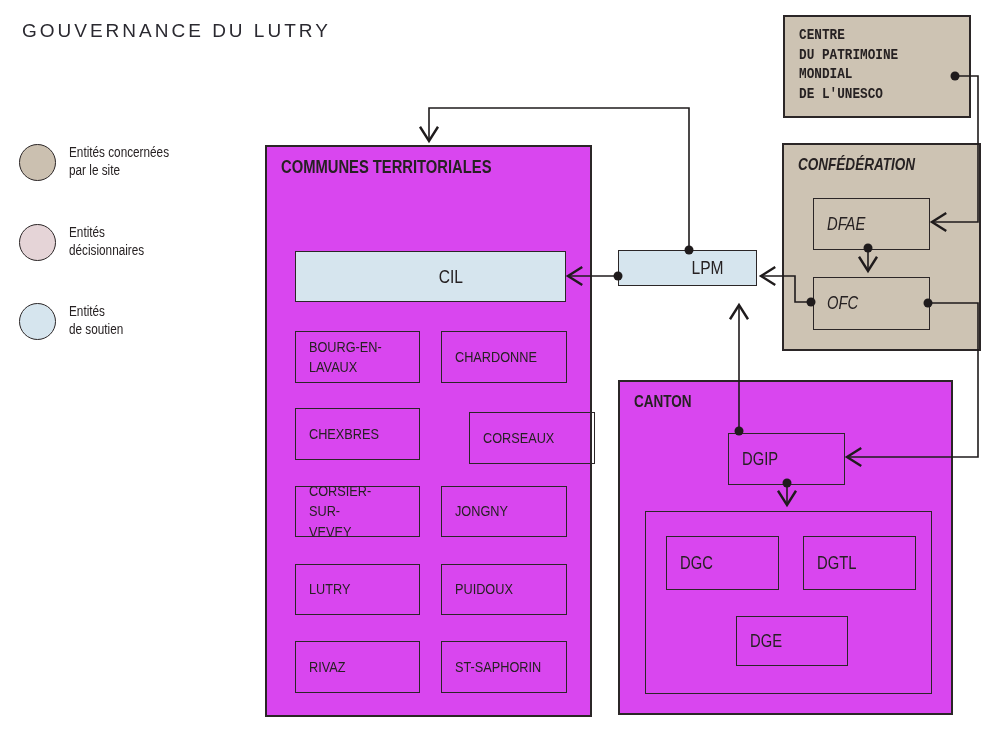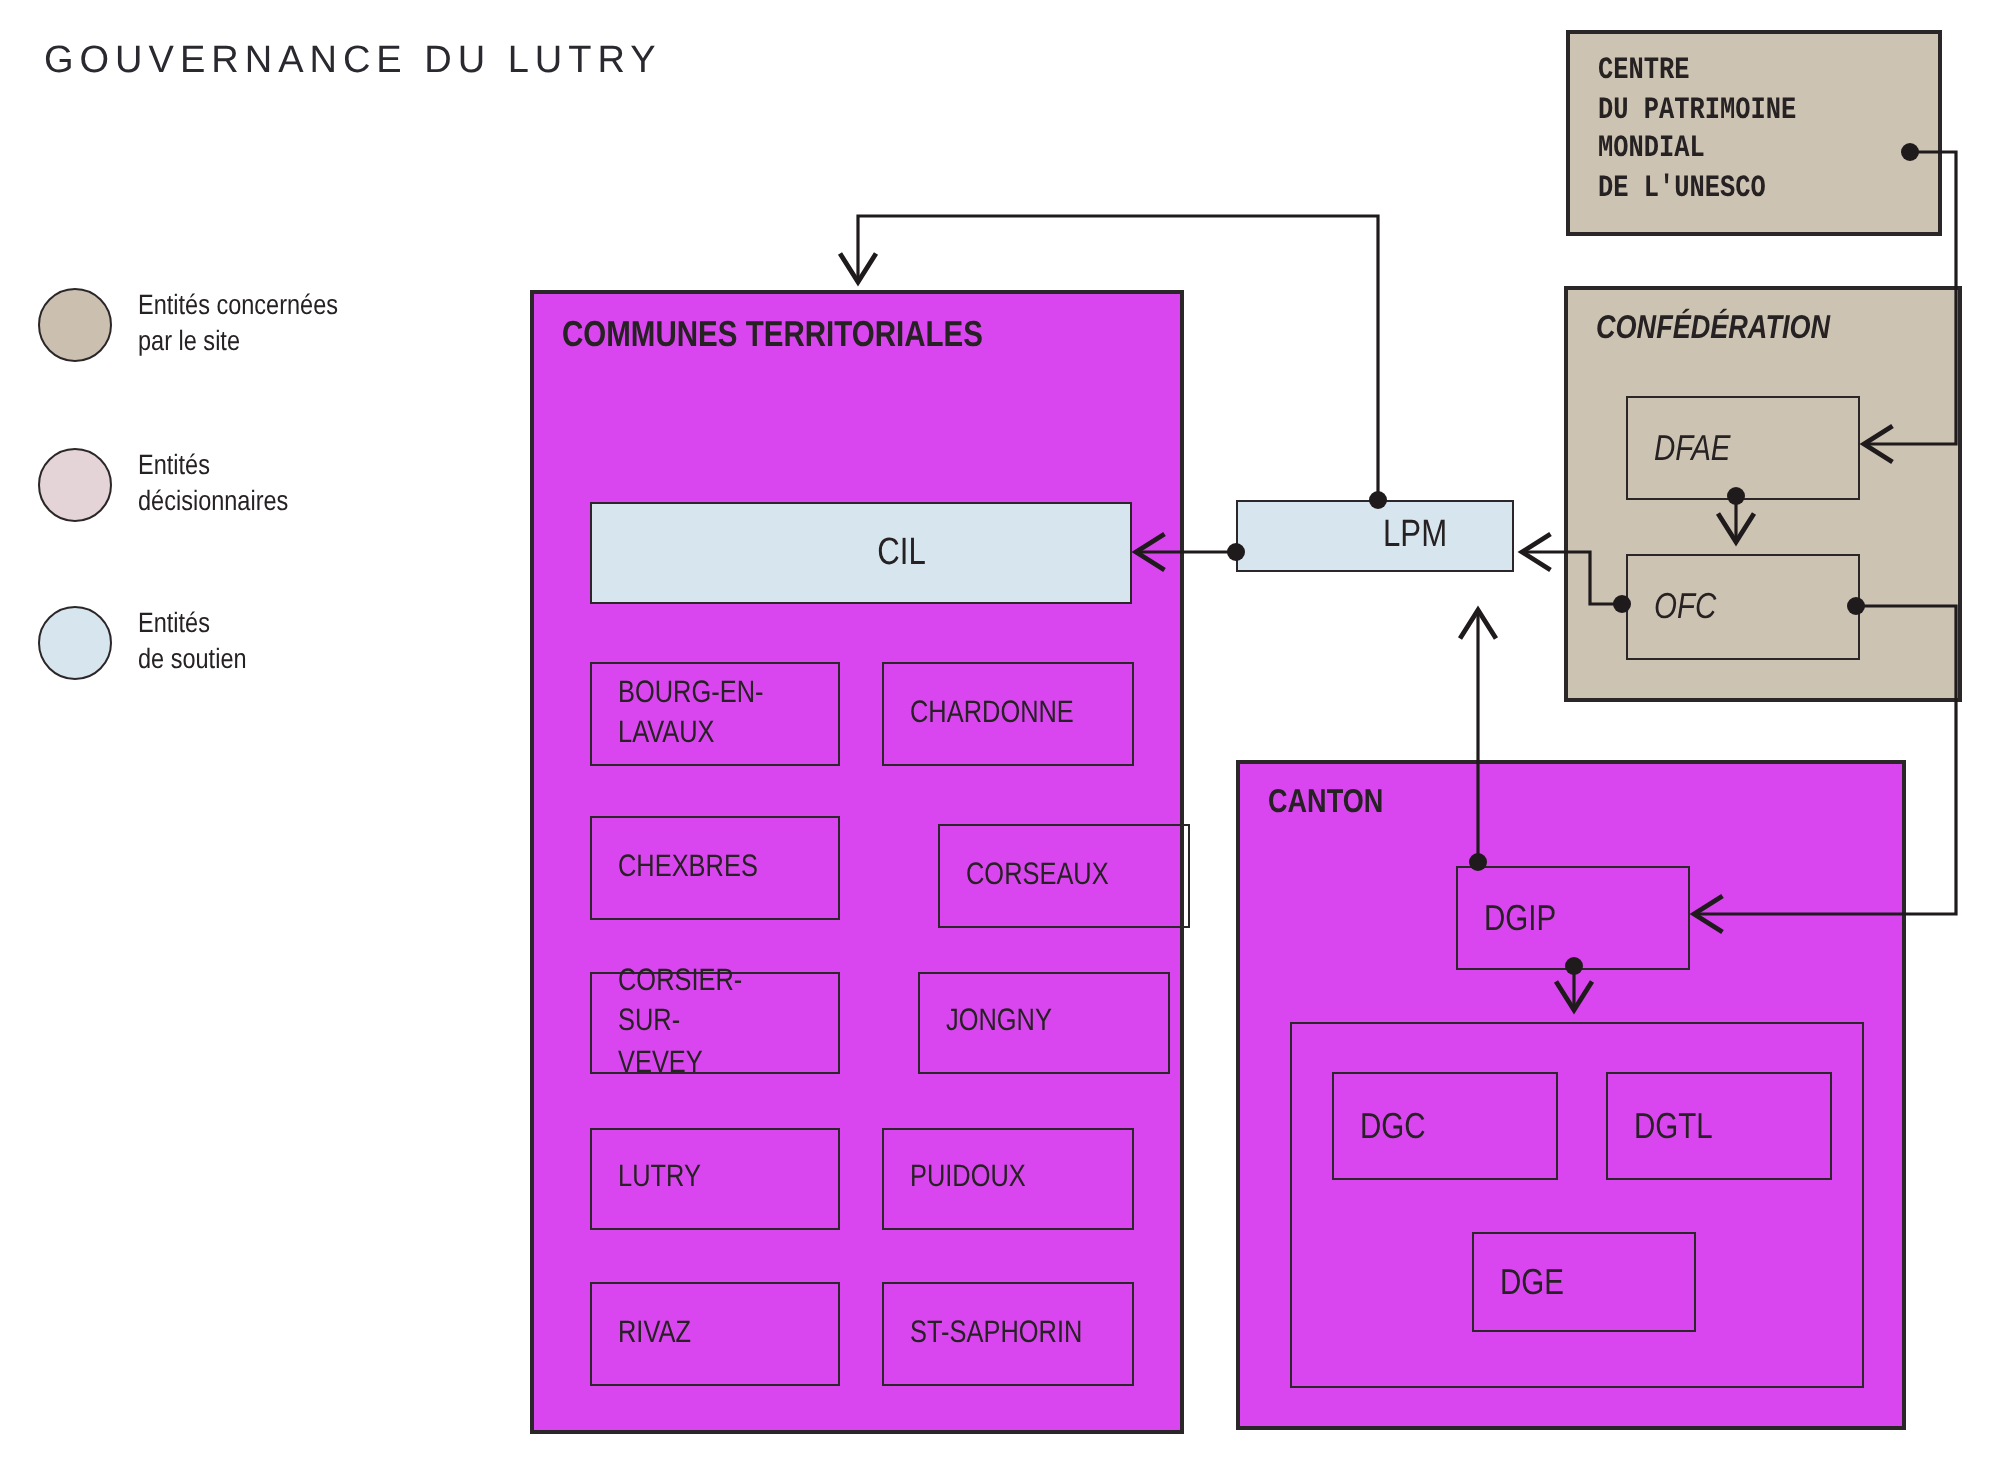--- a/index.html
+++ b/index.html
@@ -75,21 +75,21 @@
     <div class="box inner left-lab" style="left:28px;  top:261px; width:125px; height:52px;">
         <span class="cond cond-l fs-com">CHEXBRES</span>
       </div>
     <div class="box inner left-lab" style="left:174px; top:265px; width:126px; height:52px;margin-left:28px;">
         <span class="cond cond-l fs-com">CORSEAUX</span>
       </div>
     <div class="box inner left-lab" style="left:28px;  top:339px; width:125px; height:51px;">
         <span class="cond cond-l fs-com">CORSIER-SUR-
 VEVEY</span>
       </div>
-    <div class="box inner left-lab" style="left:192px; top:339px; width:126px; height:51px;align-items:center;">
+    <div class="box inner left-lab" style="left:174px; top:339px; width:126px; height:51px;align-items:center;">
         <span class="cond cond-l fs-com">JONGNY</span>
       </div>
     <div class="box inner left-lab" style="left:28px;  top:417px; width:125px; height:51px;">
         <span class="cond cond-l fs-com">LUTRY</span>
       </div>
     <div class="box inner left-lab" style="left:174px; top:417px; width:126px; height:51px;">
         <span class="cond cond-l fs-com">PUIDOUX</span>
       </div>
     <div class="box inner left-lab" style="left:28px;  top:494px; width:125px; height:52px;">
         <span class="cond cond-l fs-com">RIVAZ</span>

